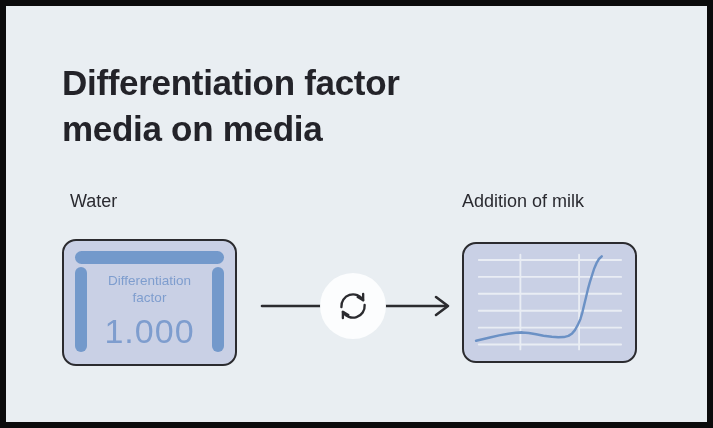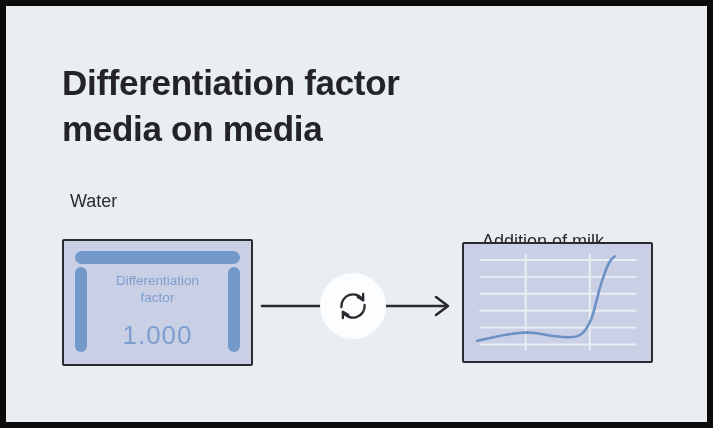--- a/index.html
+++ b/index.html
@@ -17,39 +17,39 @@
   .title{
     position:absolute;left:56px;top:54px;
     font-size:35px;line-height:46px;font-weight:600;color:var(--ink);
     letter-spacing:-0.3px;
   }
   .media-label{
     position:absolute;top:182px;font-size:18px;line-height:26px;
     font-weight:400;color:var(--label-ink);
   }
   .media-label.water{left:64px;}
-  .media-label.milk{left:476px;margin-top:40px;}
+  .media-label.milk{left:456px;}
   .card{
-    position:absolute;width:191px;background:var(--card-bg);
-    border:2.5px solid var(--card-border);border-radius:2px;
+    position:absolute;width:175px;background:var(--card-bg);
+    border:2.5px solid var(--card-border);border-radius:14px;
   }
   .card.left{left:56px;top:233px;height:127px;}
   .card.right{left:456px;top:236px;height:121px;}
   .bar{position:absolute;background:var(--accent-bar);border-radius:7px;}
   .bar.top{left:11px;top:10px;right:11px;height:13px;}
   .bar.side{top:26px;bottom:12px;width:12px;}
   .bar.side.l{left:11px;}
   .bar.side.r{right:11px;}
   .field-label{
     position:absolute;left:28px;right:28px;top:31px;text-align:center;
     font-size:13.5px;line-height:17px;font-weight:500;color:var(--accent-text);
   }
   .field-value{
     position:absolute;left:28px;right:28px;top:71px;text-align:center;
-    font-size:26px;font-weight:400;color:var(--accent-text);letter-spacing:1px;margin-top:8px;
+    font-size:34px;font-weight:400;color:var(--accent-text);letter-spacing:1px;
   }
   .connector{position:absolute;left:254px;top:264px;width:200px;height:72px;}
   .chart{position:absolute;inset:0;width:100%;height:100%;}
 </style>
 </head>
 <body>
 
 <div class="frame">
 
   <h1 class="title"><span>Differentiation factor</span><br><span>media on media</span></h1>

